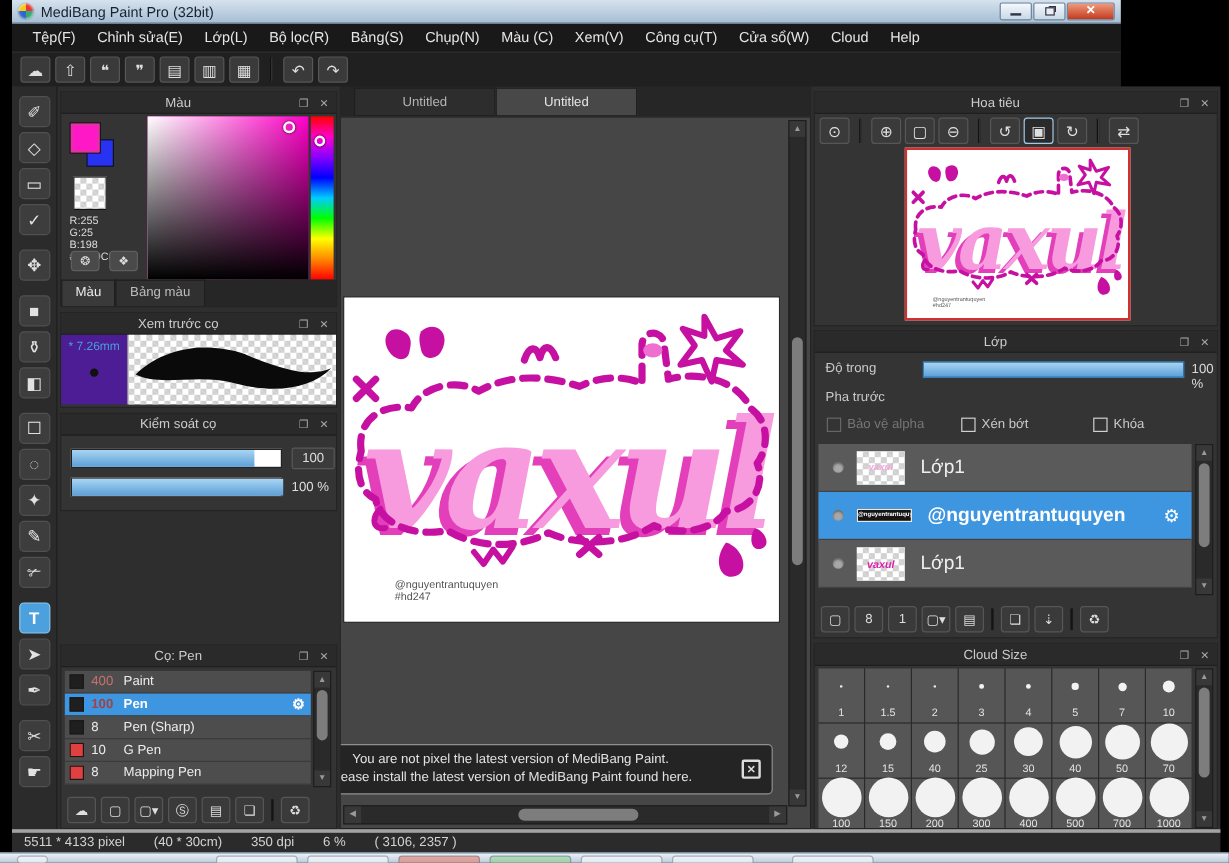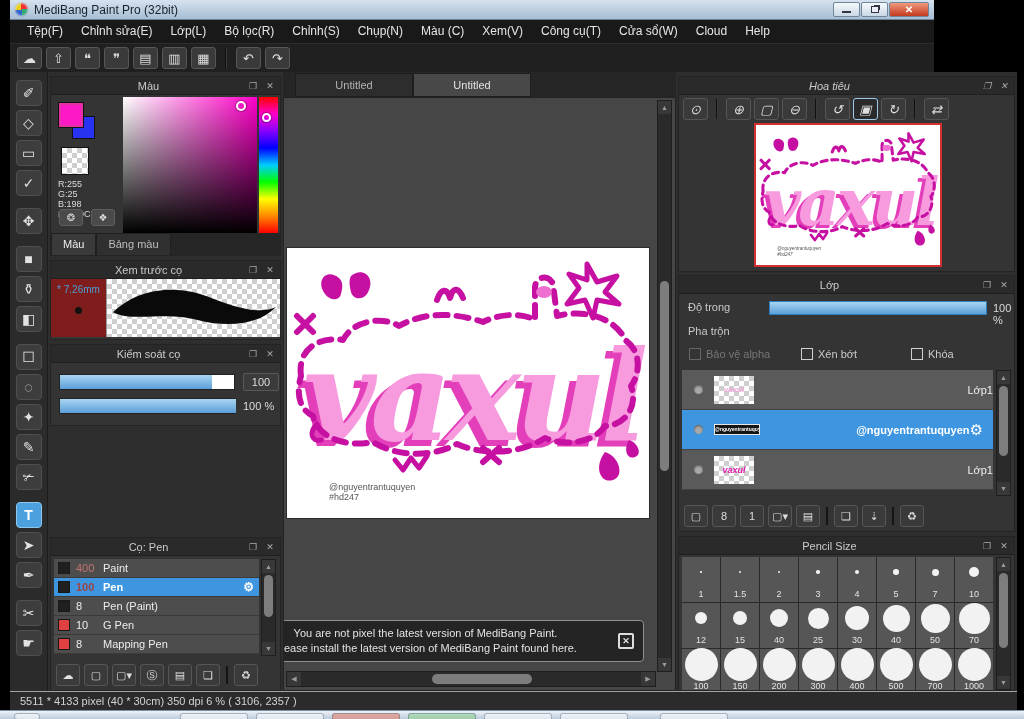--- a/index.html
+++ b/index.html
@@ -64,21 +64,21 @@
   .hue-marker { position:absolute; left:3px; top:12%; width:9px; height:9px; border:2px solid #fff; border-radius:50%; box-shadow:0 0 2px #000; }
   .pal-btns { position:absolute; left:8px; top:132px; display:flex; gap:8px; }
   .pal-btn { width:24px; height:17px; background:#4a4a4a; border:1px solid #5e5e5e; border-radius:3px; color:#ddd; font-size:10px; display:flex; align-items:center; justify-content:center; }
   .color-tabs { position:absolute; left:0; right:0; bottom:0; height:22px; display:flex; background:#262626; }
   .ctab { padding:0 11px; line-height:21px; font-size:11px; color:#bdbdbd; background:#303030; border:1px solid #1f1f1f; border-bottom:none; }
   .ctab.active { background:#3a3a3a; color:#ececec; }
 
   
   #panel-preview { top:188px; height:80px; }
   .pv-body { display:flex; height:58px; }
-  .pv-size { width:56px; background:#7f1d1d; border-right:1px solid #999; display:flex; flex-direction:column; align-items:center; padding-top:5px; }
+  .pv-size { width:56px; background:#4c1d95; border-right:1px solid #999; display:flex; flex-direction:column; align-items:center; padding-top:5px; }
   .pv-size .mm { font-size:10px; color:#4b9fd6; }
   .pv-dot { width:7px; height:7px; background:#111; border-radius:50%; margin-top:12px; }
   .pv-stroke { flex:1; }
 
   
   #panel-control { top:272px; height:82px; }
   .slider-row { position:absolute; left:8px; height:17px; display:flex; align-items:center; }
   .slider-track { width:176px; height:16px; background:#fff; border:1px solid #222; position:relative; }
   .slider-fill { position:absolute; left:0; top:0; bottom:0; background:linear-gradient(#a9d5f2,#5b9fd8); }
   .val-box { margin-left:8px; width:36px; height:18px; background:#3b3b3b; border:1px solid #585858; border-radius:2px;
@@ -119,21 +119,21 @@
   #viewport { position:absolute; top:25px; left:0; width:393px; height:594px; background:#464646; border:1px solid #222; overflow:hidden; }
   #white-canvas { position:absolute; left:3px; top:150px; width:362px; height:270px; background:#fff; box-shadow:0 0 0 1px #2c2c2c; }
   #notification { position:absolute; left:-52px; top:522px; width:412px; height:42px; background:#242424;
     border:1px solid #8f8f8f; border-radius:4px; display:flex; align-items:center; z-index:5; }
   .notif-text { flex:1; text-align:center; font-size:11px; color:#e2e2e2; line-height:15px; white-space:nowrap; }
   .notif-close { width:16px; height:16px; border:2px solid #ddd; border-radius:2px; color:#ddd; font-size:9px;
     font-weight:bold; line-height:12px; text-align:center; margin-right:9px; flex:none; }
 
   
   #right-panels { position:absolute; left:666px; top:0; width:341px; height:619px; background:#2e2e2e; }
-  #panel-nav { top:4px; height:196px;font-style:italic; }
+  #panel-nav { top:4px; height:196px; }
   .nav-toolbar { position:absolute; left:4px; top:21px; display:flex; gap:3px; align-items:center; }
   .nav-preview { position:absolute; left:75px; top:46px; width:188px; height:144px; background:#fff; border:2px solid #d03030; }
 
   #panel-layers { top:203px; height:257px; }
   .lp-label { position:absolute; left:9px; font-size:11px; color:#c9c9c9; }
   .lp-slider { position:absolute; left:90px; width:218px; height:14px; background:linear-gradient(#a9d5f2,#5b9fd8); border:1px solid #2f7fbe; }
   .lp-val { position:absolute; left:314px; font-size:11px; color:#d9d9d9; }
   .lp-dropdown { position:absolute; left:90px; right:8px; height:17px; background:#4f4f4f; border:1px solid #404040;
     font-size:11px; color:#e0e0e0; line-height:16px; padding-left:7px; }
   .dd-arrow { position:absolute; right:4px; top:3px; color:#b5b5b5; font-size:8px; }
@@ -143,36 +143,36 @@
   .layer-list { position:absolute; left:3px; right:21px; top:94px; }
   .layer-row { height:40px; background:#5a5a5a; border-bottom:1px solid #434343; display:flex; align-items:center; }
   .layer-row.selected { background:#3e96e0; }
   .layer-eye { width:9px; height:9px; border-radius:50%; background:#a8a8a8; box-shadow:inset 0 1px 2px #555; margin:0 11px 0 12px; flex:none; }
   .layer-thumb { width:40px; height:28px; margin-right:13px; flex:none; overflow:hidden; }
   .thumb-art { display:block; text-align:center; font-style:italic; font-weight:bold; }
   .thumb-light .thumb-art { color:#f2a7dc; font-size:8px; line-height:28px; }
   .thumb-vivid .thumb-art { color:#e020b0; font-size:9px; line-height:28px; font-weight:900; }
   .layer-thumb.thumb-bar { height:11px; width:46px; background:#141414; border:1px solid #e8e8e8; align-self:center; margin-top:0; }
   .thumb-bar .thumb-art { color:#fff; font-size:5px; line-height:9px; font-style:normal; }
-  .layer-name { flex:1; font-size:11px; color:#efefef;text-align:right; }
+  .layer-name { flex:1; font-size:16px; color:#efefef; }
   .layer-row.selected .layer-name { color:#fff; font-weight:bold; }
   .layer-gear { display:none; margin-right:10px; color:#fff; font-size:15px; }
   .layer-gear.shown { display:block; }
 
   #panel-brushsize { top:464px; height:155px; overflow:hidden; }
   .bs-grid { position:absolute; left:3px; right:21px; top:20px; display:grid; grid-template-columns:repeat(8,1fr);
     grid-auto-rows:45px; gap:1px; background:#2a2a2a; }
   .bs-cell { background:#565656; display:flex; flex-direction:column; align-items:center; justify-content:flex-end; padding-bottom:3px; position:relative; }
   .bs-dotwrap { position:absolute; top:0; left:0; right:0; height:30px; display:flex; align-items:center; justify-content:center; }
   .bs-dot { background:#f2f2f2; border-radius:50%; }
   .bs-label { font-size:9px; color:#e3e3e3; }
 
   
-  #statusbar { position:absolute; top:691px; left:0; width:1007px; height:19px; background:#2b2b2b; border-top:1px solid #a3a3a3;
-    display:flex; align-items:center; gap:3px; padding-left:10px; font-size:11px; color:#d2d2d2; }
+  #statusbar { position:absolute; top:691px; left:0; width:1007px; height:19px; background:#2b2b2b; border-top:3px solid #a3a3a3;
+    display:flex; align-items:center; gap:24px; padding-left:10px; font-size:11px; color:#d2d2d2; }
   #taskbar { position:absolute; left:0; top:710px; width:1024px; height:9px;
     background:linear-gradient(#eef3f8,#bccbdb); border-top:1px solid #7b8fa2; }
   .tk { position:absolute; top:2px; height:7px; border-radius:3px 3px 0 0; background:rgba(255,255,255,.55); border:1px solid rgba(90,110,130,.5); }
 </style>
 </head>
 <body>
 
 <svg width="0" height="0" style="position:absolute">
   <defs>
     <symbol id="art" viewBox="0 0 362 270">
@@ -218,21 +218,21 @@
         </div>
     </div>
   </div>
 
   <div id="menubar">
 
   <div class="menu-item">Tệp(F)</div>
       <div class="menu-item">Chỉnh sửa(E)</div>
       <div class="menu-item">Lớp(L)</div>
       <div class="menu-item">Bộ lọc(R)</div>
-      <div class="menu-item">Chỉnh(S)</div>
+      <div class="menu-item">Bảng(S)</div>
       <div class="menu-item">Chụp(N)</div>
       <div class="menu-item">Màu (C)</div>
       <div class="menu-item">Xem(V)</div>
       <div class="menu-item">Công cụ(T)</div>
       <div class="menu-item">Cửa sổ(W)</div>
       <div class="menu-item">Cloud</div>
       <div class="menu-item">Help</div>
     </div>
 
   <div id="toolbar">
@@ -474,21 +474,21 @@
             <div class="brush-row selected">
               <span class="brush-swatch" style="background: rgb(31, 31, 31);"></span>
               <span class="brush-size" style="color: rgb(158, 68, 68);">100</span>
               <span class="brush-name">Pen</span>
               <span class="brush-gear shown">⚙</span>
             </div>
 
             <div class="brush-row">
               <span class="brush-swatch" style="background: rgb(31, 31, 31);"></span>
               <span class="brush-size" style="color: rgb(236, 236, 236);">8</span>
-              <span class="brush-name">Pen (Paint)</span>
+              <span class="brush-name">Pen (Sharp)</span>
 
             </div>
 
             <div class="brush-row">
               <span class="brush-swatch" style="background: rgb(224, 64, 64);"></span>
               <span class="brush-size" style="color: rgb(236, 236, 236);">10</span>
               <span class="brush-name">G Pen</span>
 
             </div>
 
@@ -665,21 +665,21 @@
 
       <div class="panel" id="panel-layers">
         <div class="panel-title">
           <span class="t">Lớp</span>
           <span class="pt-ico">❐</span>
           <span class="pt-ico">✕</span>
         </div>
         <div class="lp-label" style="top:25px">Độ trong</div>
         <div class="lp-slider" style="top:25px"></div>
         <div class="lp-val" style="top:26px">100 %</div>
-        <div class="lp-label" style="top:49px">Pha trộn</div>
+        <div class="lp-label" style="top:49px">Pha trước</div>
         <div id="check-row">
 
             <div class="check-item disabled" style="left: 10px; top: 72px;">
               <span class="check-box"></span>
               <span>Bảo vệ alpha</span>
             </div>
 
             <div class="check-item" style="left: 122px; top: 72px;">
               <span class="check-box"></span>
               <span>Xén bớt</span>
@@ -779,21 +779,21 @@
               <div class="mini-sep shown" style=""></div>
               <div class="mini-btn">
                 <span>♻</span>
               </div>
             </div>
           </div>
       </div>
 
       <div class="panel" id="panel-brushsize">
         <div class="panel-title">
-          <span class="t">Pencil Size</span>
+          <span class="t">Cloud Size</span>
           <span class="pt-ico">❐</span>
           <span class="pt-ico">✕</span>
         </div>
         <div class="bs-grid">
 
             <div class="bs-cell">
               <span class="bs-dotwrap">
                 <span class="bs-dot" style="width: 1.5px; height: 1.5px;"></span>
               </span>
               <span class="bs-label">1</span>

